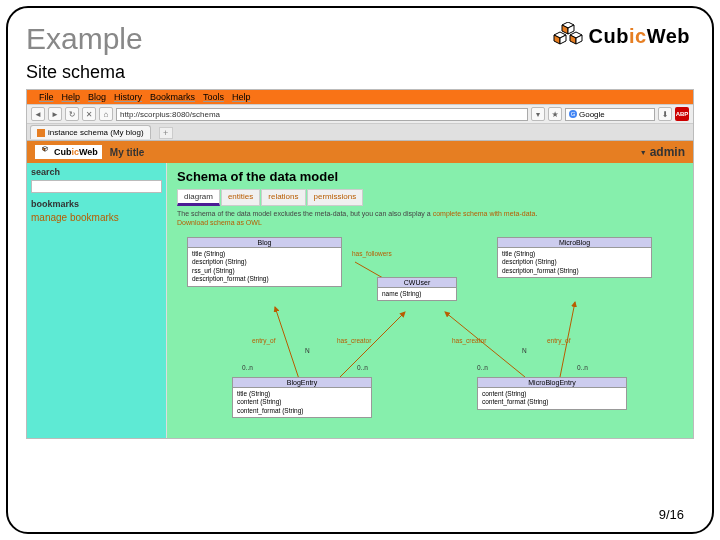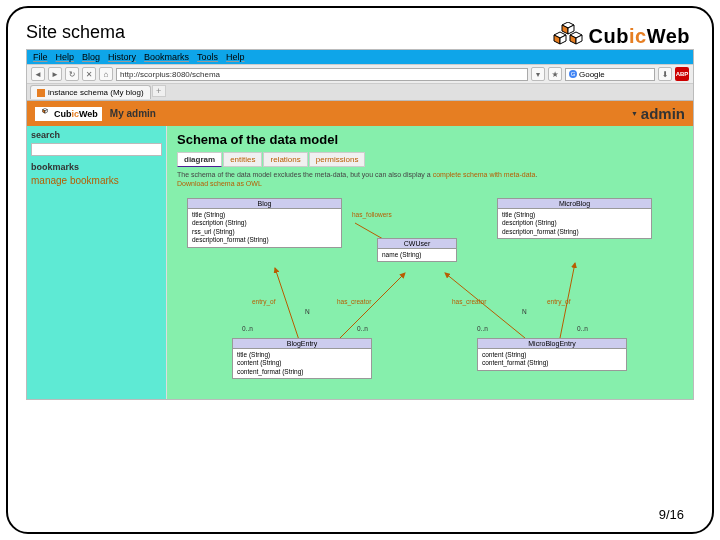--- a/index.html
+++ b/index.html
@@ -8,72 +8,73 @@
 .slide-frame { position: absolute; top: 6px; left: 6px; right: 6px; bottom: 6px; border: 2px solid #000; border-radius: 22px; padding: 14px 18px 8px; }
 .slide-title { font-size: 30px; color: #888; font-weight: normal; margin-bottom: 6px; }
 .slide-subtitle { font-size: 18px; color: #000; margin-bottom: 6px; }
 .logo-area { position: absolute; top: 14px; right: 22px; display: flex; align-items: center; gap: 6px; }
 .logo-cubes { width: 30px; height: 28px; position: relative; }
 .logo-cubes svg { width: 100%; height: 100%; }
 .logo-text { font-size: 20px; font-weight: bold; letter-spacing: 0.5px; }
 .logo-text .orange { color: #e67e22; }
 
 .browser { border: 1px solid #bbb; background: #f5f5f5; }
-.menubar { display: flex; gap: 8px; padding: 2px 6px; font-size: 9px; background: #0ea5e9; border-bottom: 1px solid #ccc; }
+.menubar { display: flex; gap: 8px; padding: 2px 12px; font-size: 9px; background: #f97316; border-bottom: 1px solid #ccc; }
 .menubar span { text-decoration: underline; text-decoration-color: #999; }
 .toolbar { display: flex; align-items: center; gap: 3px; padding: 2px 4px; background: #ededed; border-bottom: 1px solid #ccc; font-size: 9px; }
 .tb-btn { width: 14px; height: 14px; border: 1px solid #bbb; background: #f9f9f9; border-radius: 2px; display: flex; align-items: center; justify-content: center; font-size: 8px; color: #666; }
 .urlbar { flex: 1; background: #fff; border: 1px solid #aaa; padding: 1px 3px; font-size: 8px; color: #333; }
 .searchbox { width: 90px; background: #fff; border: 1px solid #aaa; padding: 1px 3px; font-size: 8px; display: flex; align-items: center; gap: 2px; }
 .g-icon { width: 8px; height: 8px; background: #4285f4; border-radius: 50%; font-size: 6px; color: #fff; text-align: center; line-height: 8px; }
 .abp { width: 14px; height: 14px; background: #c00; color: #fff; font-size: 6px; text-align: center; line-height: 14px; border-radius: 2px; font-weight: bold; }
 
-.tabstrip { display: flex; align-items: flex-start; background: #e0e0e0; border-bottom: 1px solid #bbb; padding: 1px 3px; font-size: 8px; gap: 1px; }
+.tabstrip { display: flex; align-items: flex-end; background: #e0e0e0; border-bottom: 1px solid #bbb; padding: 1px 3px; font-size: 8px; gap: 8px; }
 .tab { background: #f5f5f5; border: 1px solid #bbb; border-bottom: none; padding: 2px 6px; border-radius: 3px 3px 0 0; display: flex; align-items: center; gap: 3px; }
 .tab-fav { width: 8px; height: 8px; background: #e67e22; }
 .addtab { width: 14px; height: 12px; background: #f0f0f0; border: 1px solid #ccc; text-align: center; font-size: 9px; color: #888; line-height: 10px; }
 
 .app-header { background: #e67e22; color: #fff; padding: 4px 8px; display: flex; align-items: center; justify-content: space-between; font-size: 10px; }
 .app-header-left { display: flex; align-items: center; gap: 8px; }
 .mini-logo { display: flex; align-items: center; gap: 3px; background: #fff; color: #000; padding: 1px 4px; font-size: 9px; font-weight: bold; }
 .mini-cubes { width: 12px; height: 12px; }
-.admin-link { color: #333; font-weight: bold; font-size: 15px; display: flex; align-items: center; gap: 3px; }
+.admin-link { color: #333; font-weight: bold; font-size: 12px; display: flex; align-items: center; gap: 3px; }
 .admin-link::before { content: '▼'; font-size: 7px; }
 
 .app-body { display: flex; background: #fff; }
 .sidebar { width: 140px; background: #5eead4; border-right: 1px solid #ddd; padding: 4px; font-size: 9px; }
 .side-label { font-weight: bold; font-size: 9px; color: #333; margin-bottom: 3px; }
 .side-input { width: 100%; border: 1px solid #bbb; padding: 1px; font-size: 8px; margin-bottom: 6px; }
 .side-link { color: #b85c00; font-size: 10px; }
 
 .main { flex: 1; padding: 6px 10px; background: #86efac; }
 .page-h1 { font-size: 13px; font-weight: bold; margin-bottom: 5px; }
 .mtabs { display: flex; gap: 1px; font-size: 8px; margin-bottom: 4px; }
 .mtab { border: 1px solid #ccc; padding: 2px 6px; background: #f0f0f0; color: #b85c00; }
-.mtab.active { background: #fff; border-bottom: 1px solid #4c1d95; font-weight: bold; color: #333; }
+.mtab.active { background: #fff; border-bottom: 3px solid #4c1d95; font-weight: normal; color: #333; }
 .note { font-size: 7px; color: #444; margin-bottom: 2px; }
 .note .lnk { color: #b85c00; }
 .dl-link { font-size: 7px; color: #b85c00; margin-bottom: 6px; display: block; }
 
 .diagram { position: relative; height: 200px; font-size: 7px; }
 .ent { position: absolute; border: 1px solid #999; background: #eef; }
 .ent-head { background: #cce; border-bottom: 1px solid #999; text-align: center; padding: 1px 4px; font-size: 7px; }
 .ent-body { padding: 2px 4px; font-size: 6.5px; line-height: 1.3; background: #fff; }
 .ent-body div { white-space: nowrap; }
 
 .arrow-label { position: absolute; font-size: 6.5px; color: #b85c00; }
 
 svg.arrows { position: absolute; top: 0; left: 0; width: 100%; height: 100%; pointer-events: none; }
 
 .pagenum { position: absolute; bottom: 10px; right: 28px; font-size: 13px; }
 </style>
 </head>
 <body>
 
 <div class="slide-frame">
+  <div class="slide-title">Example</div>
 
   <div class="logo-area">
     <div class="logo-cubes">
       <svg viewBox="0 0 30 28">
         <g stroke="#000" stroke-width="1" fill="#fff">
           <path d="M15 0 L21 3 L15 6 L9 3 Z"></path>
             <path d="M9 3 L15 6 L15 12 L9 9 Z" fill="#e67e22"></path>
             <path d="M21 3 L15 6 L15 12 L21 9 Z"></path>
           <path d="M7 10 L13 13 L7 16 L1 13 Z"></path>
             <path d="M1 13 L7 16 L7 22 L1 19 Z" fill="#e67e22"></path>
@@ -128,21 +129,21 @@
         <div class="mini-logo">
           <svg class="mini-cubes" viewBox="0 0 30 28">
             <g stroke="#000" stroke-width="1.2" fill="#fff">
               <path d="M15 0 L21 3 L15 6 L9 3 Z"></path>
                 <path d="M9 3 L15 6 L15 12 L9 9 Z" fill="#e67e22"></path>
                 <path d="M21 3 L15 6 L15 12 L21 9 Z"></path>
             </g>
           </svg>
           <span>Cub<span style="color:#e67e22">ic</span>Web</span>
         </div>
-        <span style="color:#333;font-weight:bold">My admin</span>
+        <span style="color:#333;font-weight:bold">My title</span>
       </div>
       <div class="admin-link">
         <span>admin</span>
       </div>
     </div>
 
     <div class="app-body">
       <div class="sidebar">
         <div class="side-label">search</div>
         <input class="side-input" style="">

